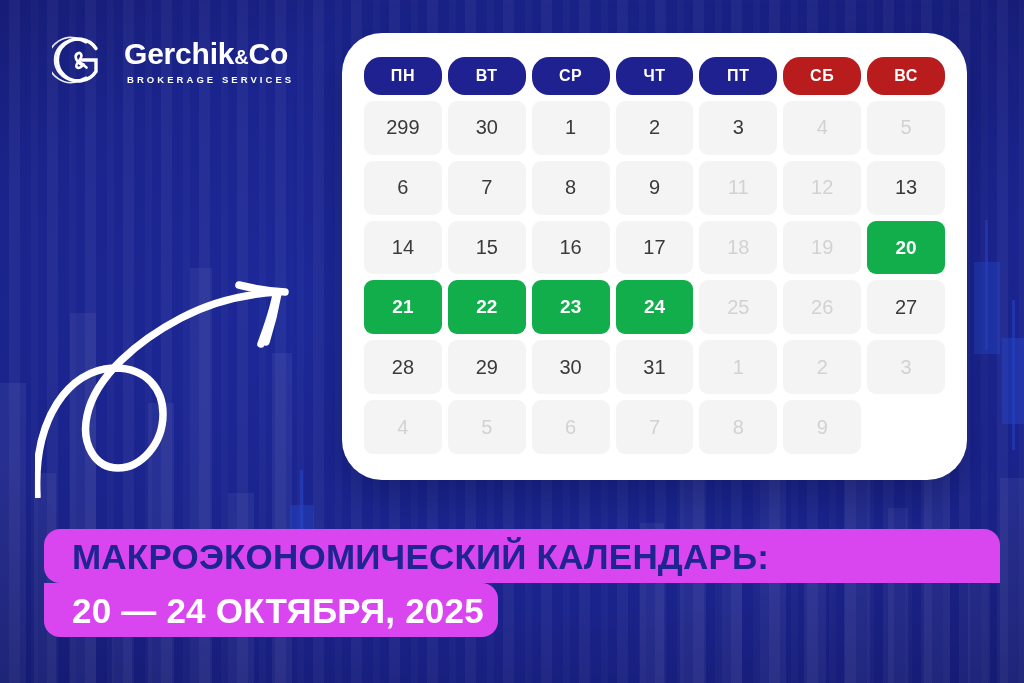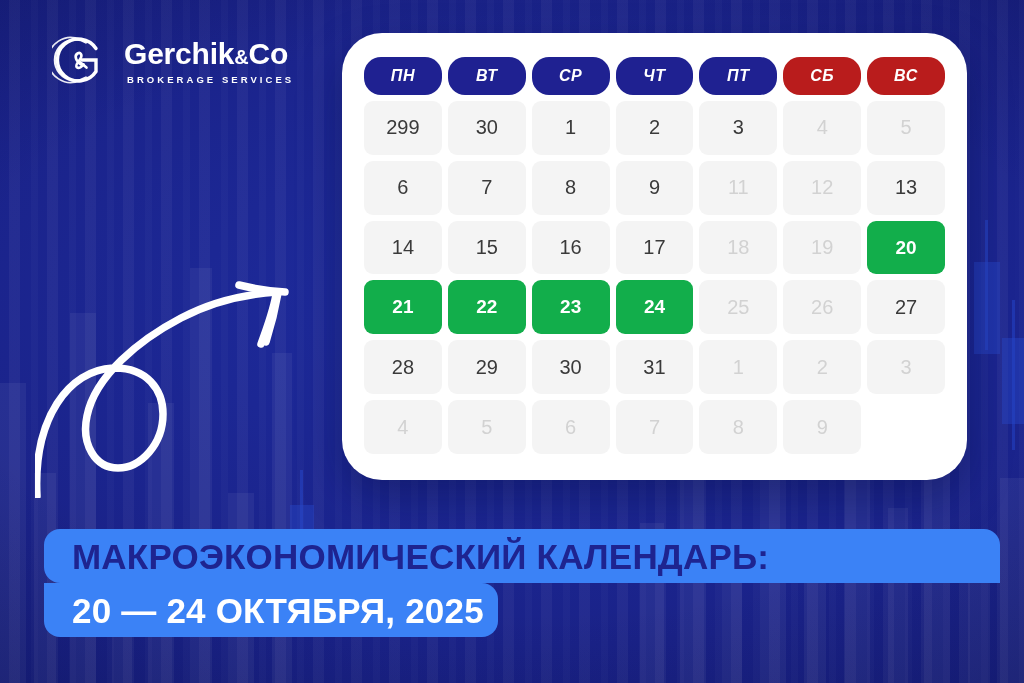--- a/index.html
+++ b/index.html
@@ -76,38 +76,37 @@
     grid-template-rows:38px repeat(6, 1fr);
     gap:6px;
     width:100%; height:100%;
   }
   .dow {
     display:flex; align-items:center; justify-content:center;
     border-radius:17px;
     font-size:16px; font-weight:700; color:#ffffff;
     letter-spacing:0.6px;
     background:#1F2191;
-    font-style:italic;
   }
   .dow.weekend { background:#b91c1c; }
   .cell {
     display:flex; align-items:center; justify-content:center;
     border-radius:9px;
     background:#F4F4F4;
     font-size:20px; font-weight:400; color:#3A3A3A;
   }
   .cell.dim { color:#D2D2D2; }
   .cell.sel {
     background:#12AE4B; color:#ffffff; font-weight:700; font-size:19px;
   }
 
   
   .banner { position:absolute; left:44px; top:529px; }
   .banner-line {
-    background:#3b82f6; border-radius:14px;
+    background:#d946ef; border-radius:14px;
     display:flex; align-items:center;
     padding:0 28px;
     white-space:nowrap;
   }
   .banner-line.l1 {
     height:54px; width:956px;
     border-radius:16px 16px 0 16px;
   }
   .banner-line.l2 {
     height:54px; width:454px;

